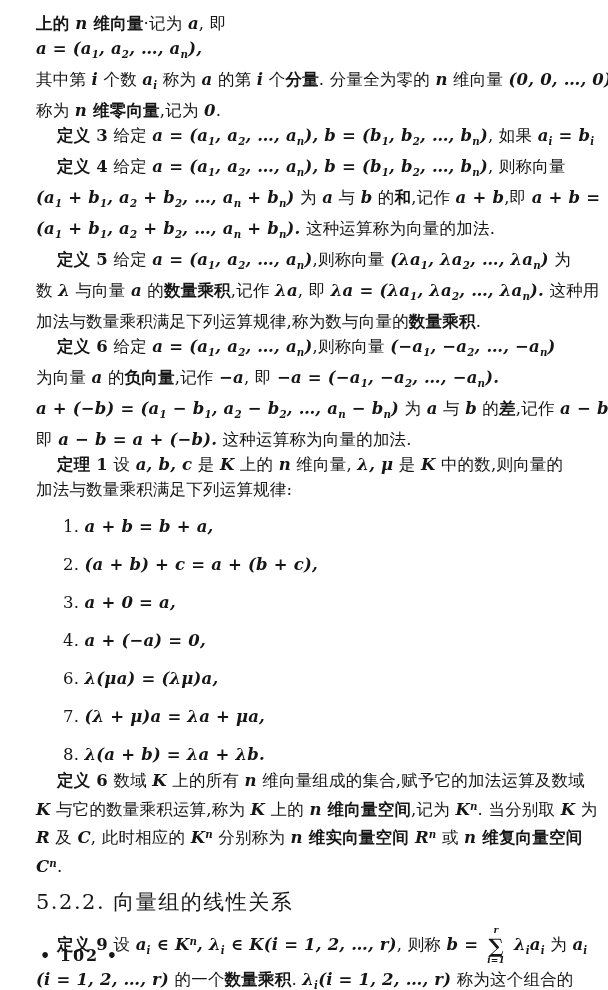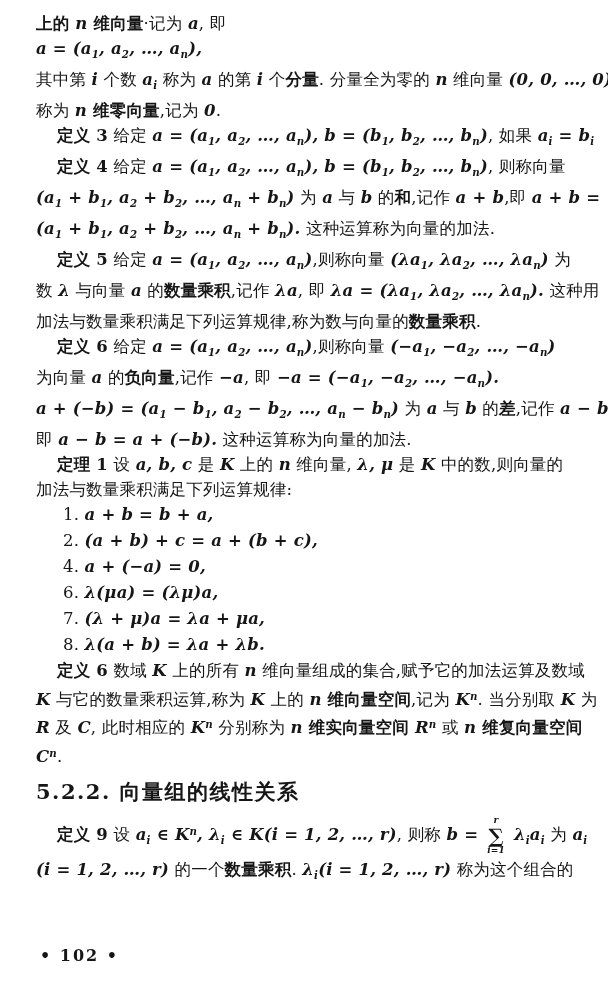--- a/index.html
+++ b/index.html
@@ -5,28 +5,28 @@
   html,body{margin:0;padding:0;background:#e8e8e8;}
   body{width:608px;height:990px;overflow:hidden;}
   .page{
     box-sizing:border-box;position:relative;width:608px;height:990px;
     background:#ffffff;color:#161616;overflow:hidden;
     padding:11px 24px 17px 36px;
     font-family:"DejaVu Serif","Liberation Serif",serif;
   }
   .line{font-size:16.5px;line-height:25.3px;white-space:nowrap;letter-spacing:0.2px;}
   .ind1{padding-left:21px;}
-  .ind2{padding-left:27px;}
+  .ind2{padding-left:27px;margin-top:12px;}
   .list{line-height:26px;}
   .formula{}
   .heading{font-size:21px;line-height:30px;margin:8px 0 8px 0;letter-spacing:1.5px;white-space:nowrap;}
   .seg-n{font-weight:400;}
   .seg-b{font-weight:700;}
   .seg-m{font-style:italic;font-weight:600;font-family:"DejaVu Serif",serif;}
-  .seg-h{font-weight:700;}
+  .seg-h{font-weight:400;}
   .ss{font-size:0.62em;font-style:italic;}
   .sub{vertical-align:-0.35em;}
   .sup{vertical-align:0.5em;}
   .sum{
     display:inline-flex;flex-direction:column;align-items:center;
     vertical-align:middle;line-height:1;margin:0 3px;padding:1px 0;
   }
   .sum-top,.sum-bot{font-size:9px;line-height:1.1;font-style:italic;font-weight:600;}
   .sum-mid{font-size:20px;line-height:1;font-style:normal;font-weight:600;}
   .pagenum{
@@ -51,20 +51,21 @@
       <div class="line"><span class="seg-n">数 </span><span class="seg-m">λ</span><span class="seg-n"> 与向量 </span><span class="seg-m">a</span><span class="seg-n"> 的</span><span class="seg-b">数量乘积</span><span class="seg-n">,记作 </span><span class="seg-m">λa</span><span class="seg-n">, 即 </span><span class="seg-m">λa = (λa<span class="ss sub">1</span>, λa<span class="ss sub">2</span>, …, λa<span class="ss sub">n</span>).</span><span class="seg-n"> 这种用</span></div>
       <div class="line"><span class="seg-n">加法与数量乘积满足下列运算规律,称为数与向量的</span><span class="seg-b">数量乘积</span><span class="seg-n">.</span></div>
       <div class="line ind1"><span class="seg-b">定义 6</span><span class="seg-n"> 给定 </span><span class="seg-m">a = (a<span class="ss sub">1</span>, a<span class="ss sub">2</span>, …, a<span class="ss sub">n</span>)</span><span class="seg-n">,则称向量 </span><span class="seg-m">(−a<span class="ss sub">1</span>, −a<span class="ss sub">2</span>, …, −a<span class="ss sub">n</span>)</span></div>
       <div class="line"><span class="seg-n">为向量 </span><span class="seg-m">a</span><span class="seg-n"> 的</span><span class="seg-b">负向量</span><span class="seg-n">,记作 </span><span class="seg-m">−a</span><span class="seg-n">, 即 </span><span class="seg-m">−a = (−a<span class="ss sub">1</span>, −a<span class="ss sub">2</span>, …, −a<span class="ss sub">n</span>).</span></div>
       <div class="line"><span class="seg-m">a + (−b) = (a<span class="ss sub">1</span> − b<span class="ss sub">1</span>, a<span class="ss sub">2</span> − b<span class="ss sub">2</span>, …, a<span class="ss sub">n</span> − b<span class="ss sub">n</span>)</span><span class="seg-n"> 为 </span><span class="seg-m">a</span><span class="seg-n"> 与 </span><span class="seg-m">b</span><span class="seg-n"> 的</span><span class="seg-b">差</span><span class="seg-n">,记作 </span><span class="seg-m">a − b,</span></div>
       <div class="line"><span class="seg-n">即 </span><span class="seg-m">a − b = a + (−b).</span><span class="seg-n"> 这种运算称为向量的加法.</span></div>
       <div class="line ind1"><span class="seg-b">定理 1</span><span class="seg-n"> 设 </span><span class="seg-m">a, b, c</span><span class="seg-n"> 是 </span><span class="seg-m">K</span><span class="seg-n"> 上的 </span><span class="seg-m">n</span><span class="seg-n"> 维向量, </span><span class="seg-m">λ, μ</span><span class="seg-n"> 是 </span><span class="seg-m">K</span><span class="seg-n"> 中的数,则向量的</span></div>
       <div class="line"><span class="seg-n">加法与数量乘积满足下列运算规律:</span></div>
       <div class="line list ind2"><span class="seg-n">1. </span><span class="seg-m">a + b = b + a,</span></div>
       <div class="line list ind2"><span class="seg-n">2. </span><span class="seg-m">(a + b) + c = a + (b + c),</span></div>
+      <div class="line list ind2"><span class="seg-n">3. </span><span class="seg-m">a + 0 = a,</span></div>
       <div class="line list ind2"><span class="seg-n">4. </span><span class="seg-m">a + (−a) = 0,</span></div>
       <div class="line list ind2"><span class="seg-n">6. </span><span class="seg-m">λ(μa) = (λμ)a,</span></div>
       <div class="line list ind2"><span class="seg-n">7. </span><span class="seg-m">(λ + μ)a = λa + μa,</span></div>
       <div class="line list ind2"><span class="seg-n">8. </span><span class="seg-m">λ(a + b) = λa + λb.</span></div>
       <div class="line ind1"><span class="seg-b">定义 6</span><span class="seg-n"> 数域 </span><span class="seg-m">K</span><span class="seg-n"> 上的所有 </span><span class="seg-m">n</span><span class="seg-n"> 维向量组成的集合,赋予它的加法运算及数域</span></div>
       <div class="line"><span class="seg-m">K</span><span class="seg-n"> 与它的数量乘积运算,称为 </span><span class="seg-m">K</span><span class="seg-n"> 上的 </span><span class="seg-m">n</span><span class="seg-b"> 维向量空间</span><span class="seg-n">,记为 </span><span class="seg-m">K<span class="ss sup">n</span></span><span class="seg-n">. 当分别取 </span><span class="seg-m">K</span><span class="seg-n"> 为</span></div>
       <div class="line"><span class="seg-m">R</span><span class="seg-n"> 及 </span><span class="seg-m">C</span><span class="seg-n">, 此时相应的 </span><span class="seg-m">K<span class="ss sup">n</span></span><span class="seg-n"> 分别称为 </span><span class="seg-m">n</span><span class="seg-b"> 维实向量空间 </span><span class="seg-m">R<span class="ss sup">n</span></span><span class="seg-n"> 或 </span><span class="seg-m">n</span><span class="seg-b"> 维复向量空间</span></div>
       <div class="line"><span class="seg-m">C<span class="ss sup">n</span></span><span class="seg-n">.</span></div>
       <div class="line heading"><span class="seg-h">5.2.2. 向量组的线性关系</span></div>
       <div class="line ind1"><span class="seg-b">定义 9</span><span class="seg-n"> 设 </span><span class="seg-m">a<span class="ss sub">i</span> ∈ K<span class="ss sup">n</span>, λ<span class="ss sub">i</span> ∈ K(i = 1, 2, …, r)</span><span class="seg-n">, 则称 </span><span class="seg-m">b = </span><span class="sum">

